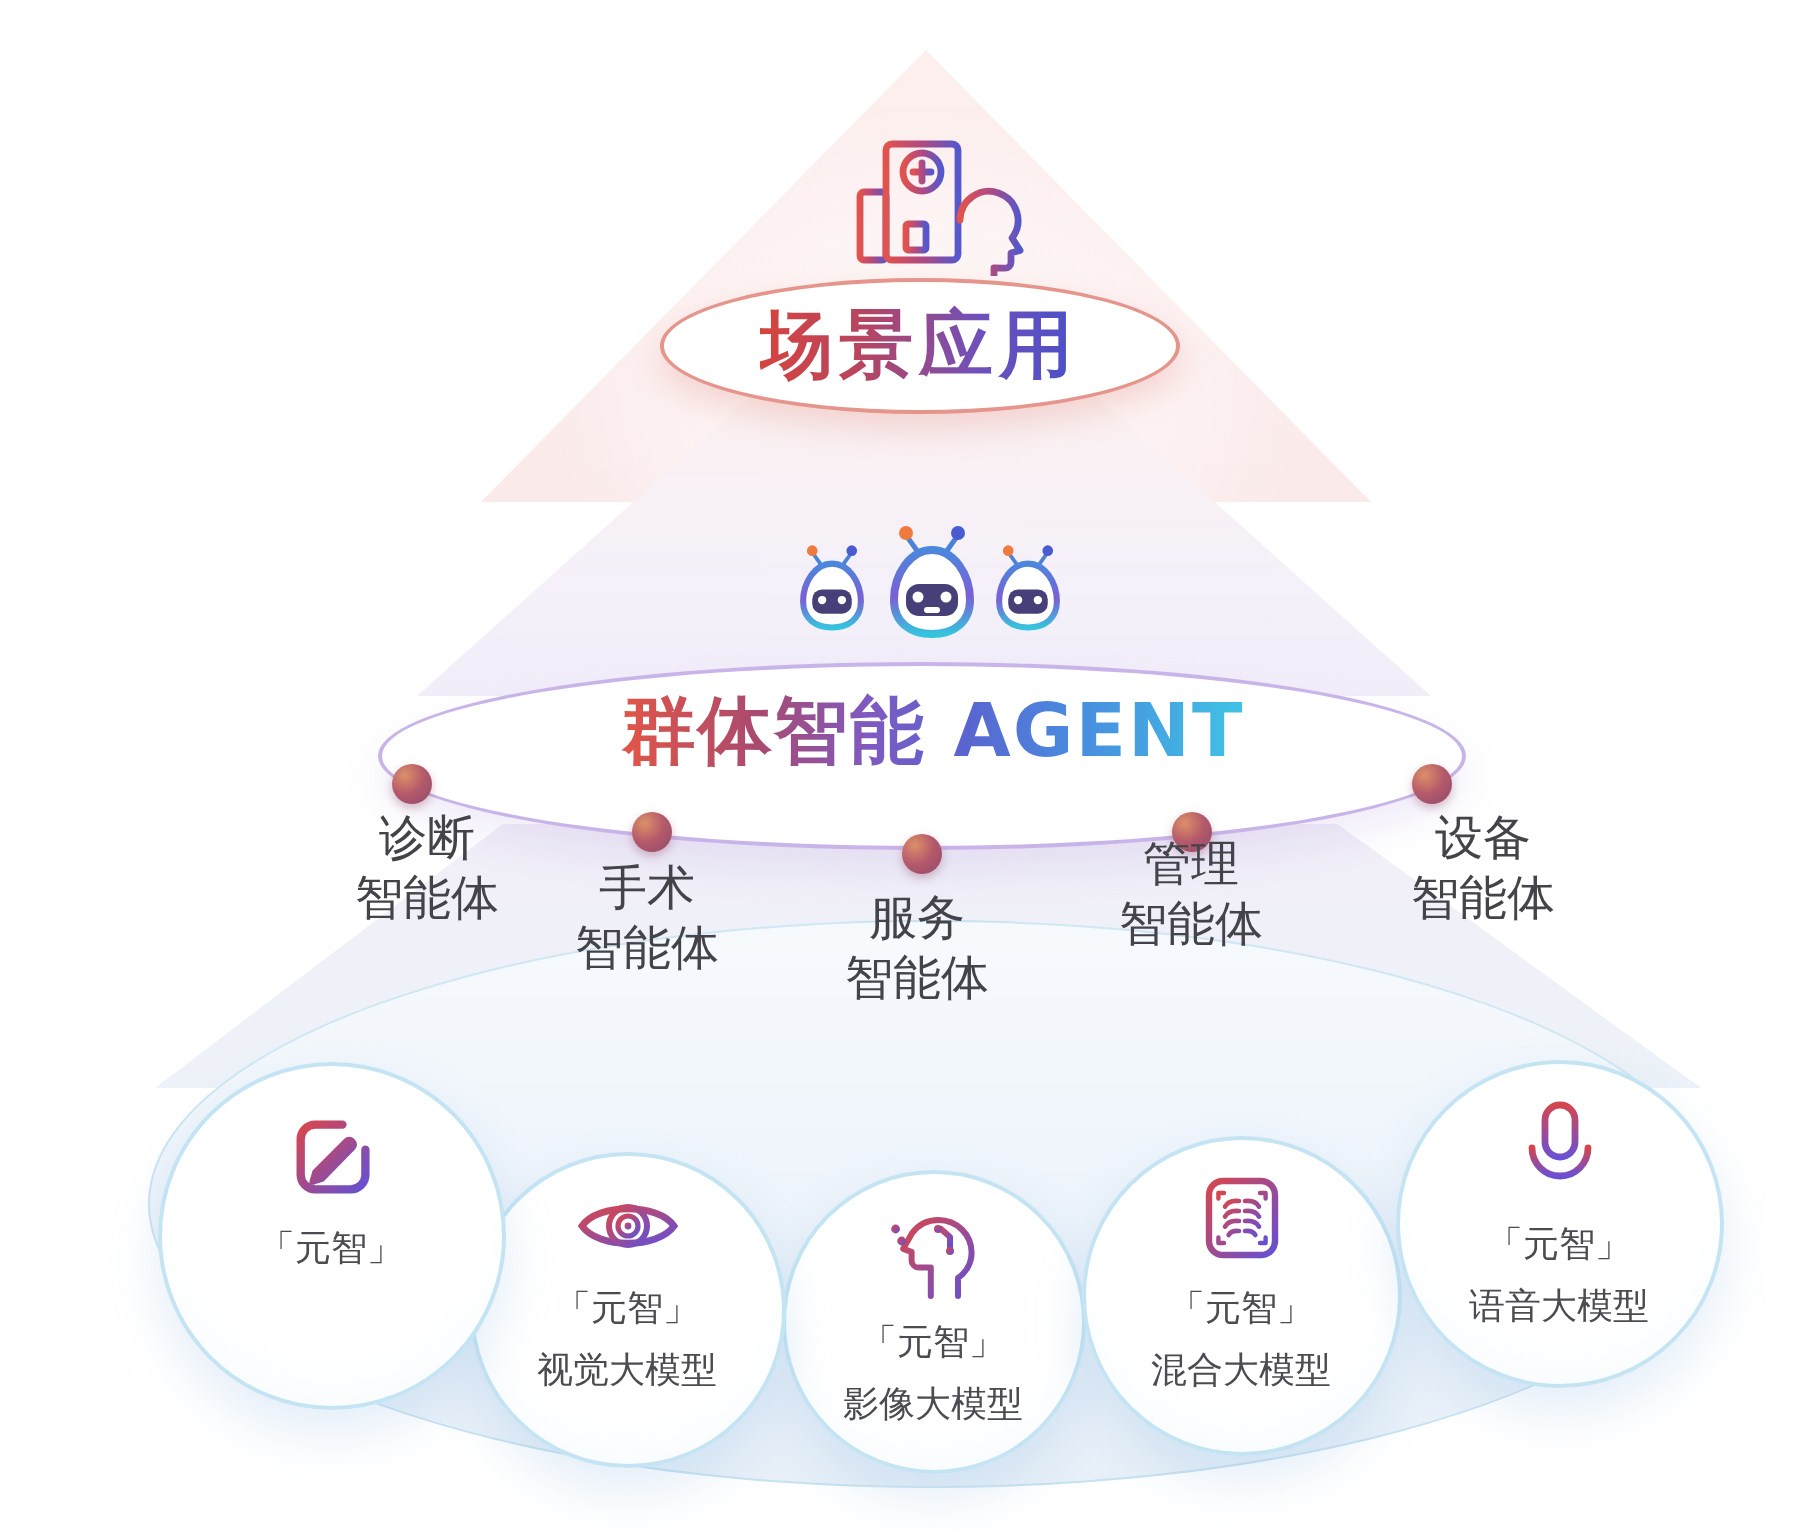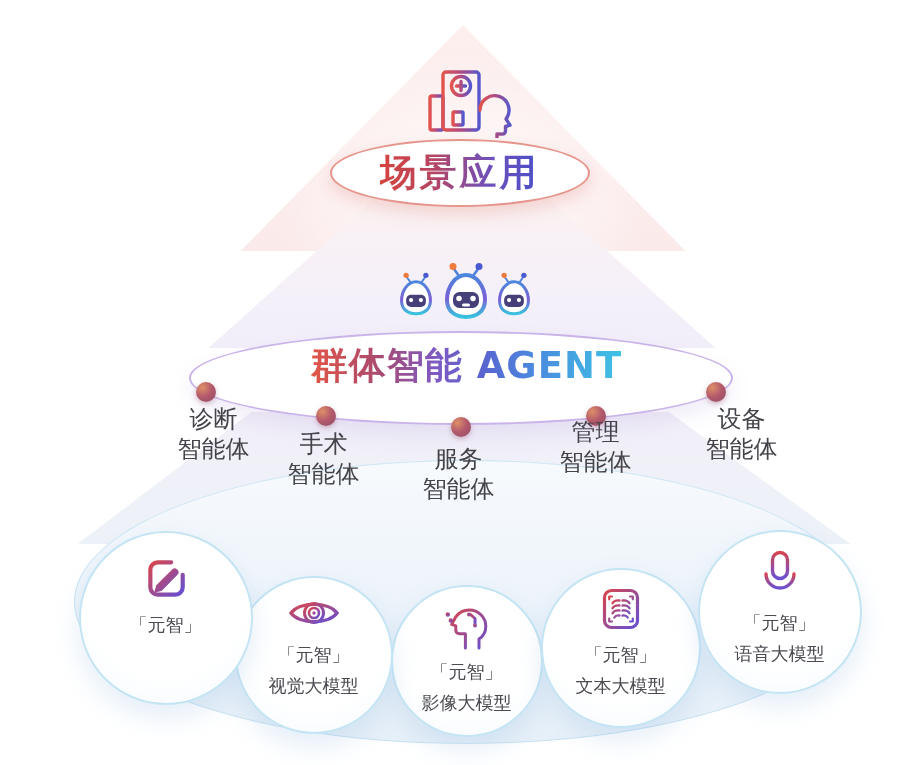--- a/index.html
+++ b/index.html
@@ -237,21 +237,21 @@
         <rect x="7.5" y="5.5" width="33" height="37" rx="7" stroke-width="3.2"></rect>
         <path d="M15,11.5 h-2.8 v2.8 M33,11.5 h2.8 v2.8 M15,36.5 h-2.8 v-2.8 M33,36.5 h2.8 v-2.8" stroke-width="2.2"></path>
         <path d="M24,11 V37" stroke-width="2.6"></path>
         <path d="M22.5,15.5 c-3.5,-0.4 -6,0.9 -7,2.8 M25.5,15.5 c3.5,-0.4 6,0.9 7,2.8
                  M22.5,20.5 c-3.5,-0.4 -6,0.9 -7,2.8 M25.5,20.5 c3.5,-0.4 6,0.9 7,2.8
                  M22.5,25.5 c-3.5,-0.4 -6,0.9 -7,2.8 M25.5,25.5 c3.5,-0.4 6,0.9 7,2.8
                  M22.5,30.5 c-2.6,-0.3 -4.4,0.6 -5.2,2 M25.5,30.5 c2.6,-0.3 4.4,0.6 5.2,2" stroke-width="2.3"></path>
       </g>
     </svg>
     <div class="m-line">「元智」</div>
-    <div class="m-line">文本大模型</div>
+    <div class="m-line">混合大模型</div>
   </div>
 
   <div class="model-circle c5">
     <svg class="m-icon" width="42" height="52" viewBox="0 0 40 52">
       <g fill="none" stroke="url(#gIconV)" stroke-width="3.4" stroke-linecap="round">
         <rect x="12.5" y="3.5" width="15" height="26" rx="7.5"></rect>
         <path d="M6,25 a14,14 0 0 0 28,0"></path>
         <path d="M20,39.5 v8.5"></path>
       </g>
     </svg>

